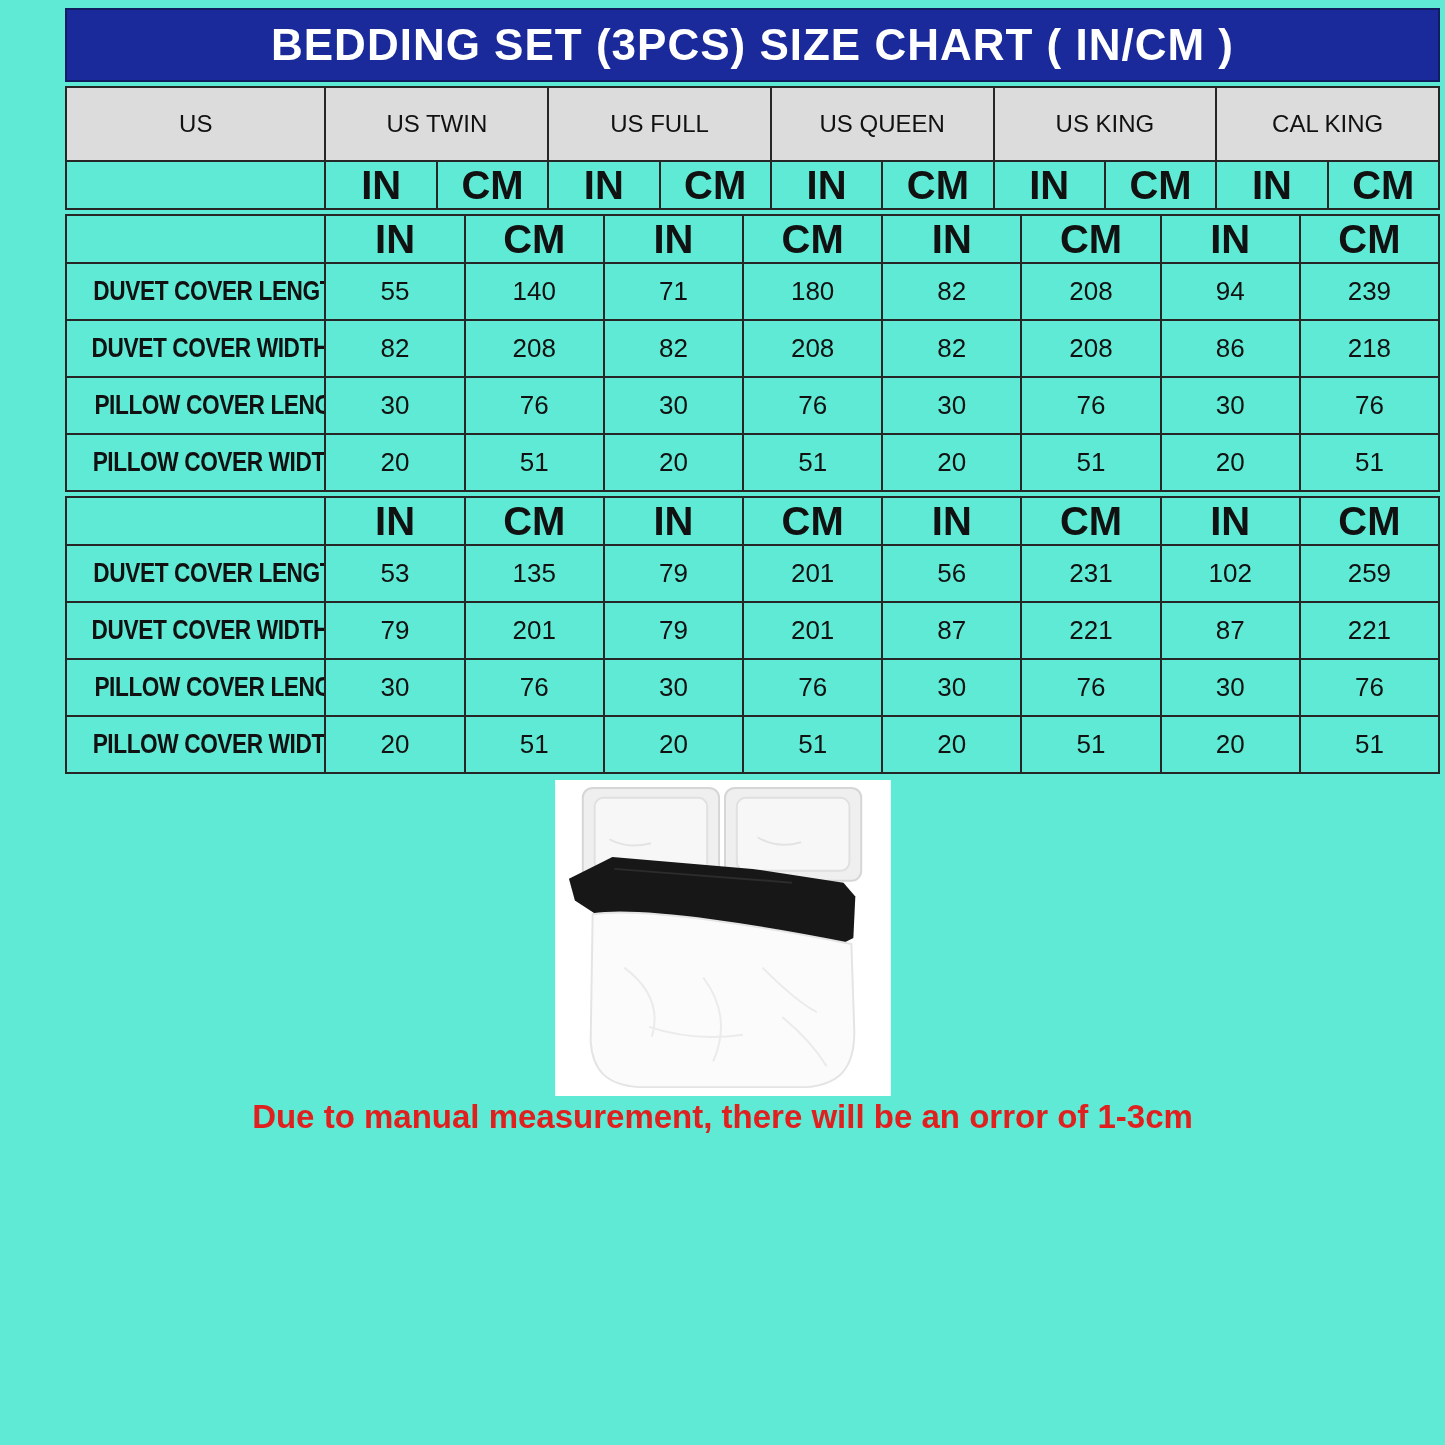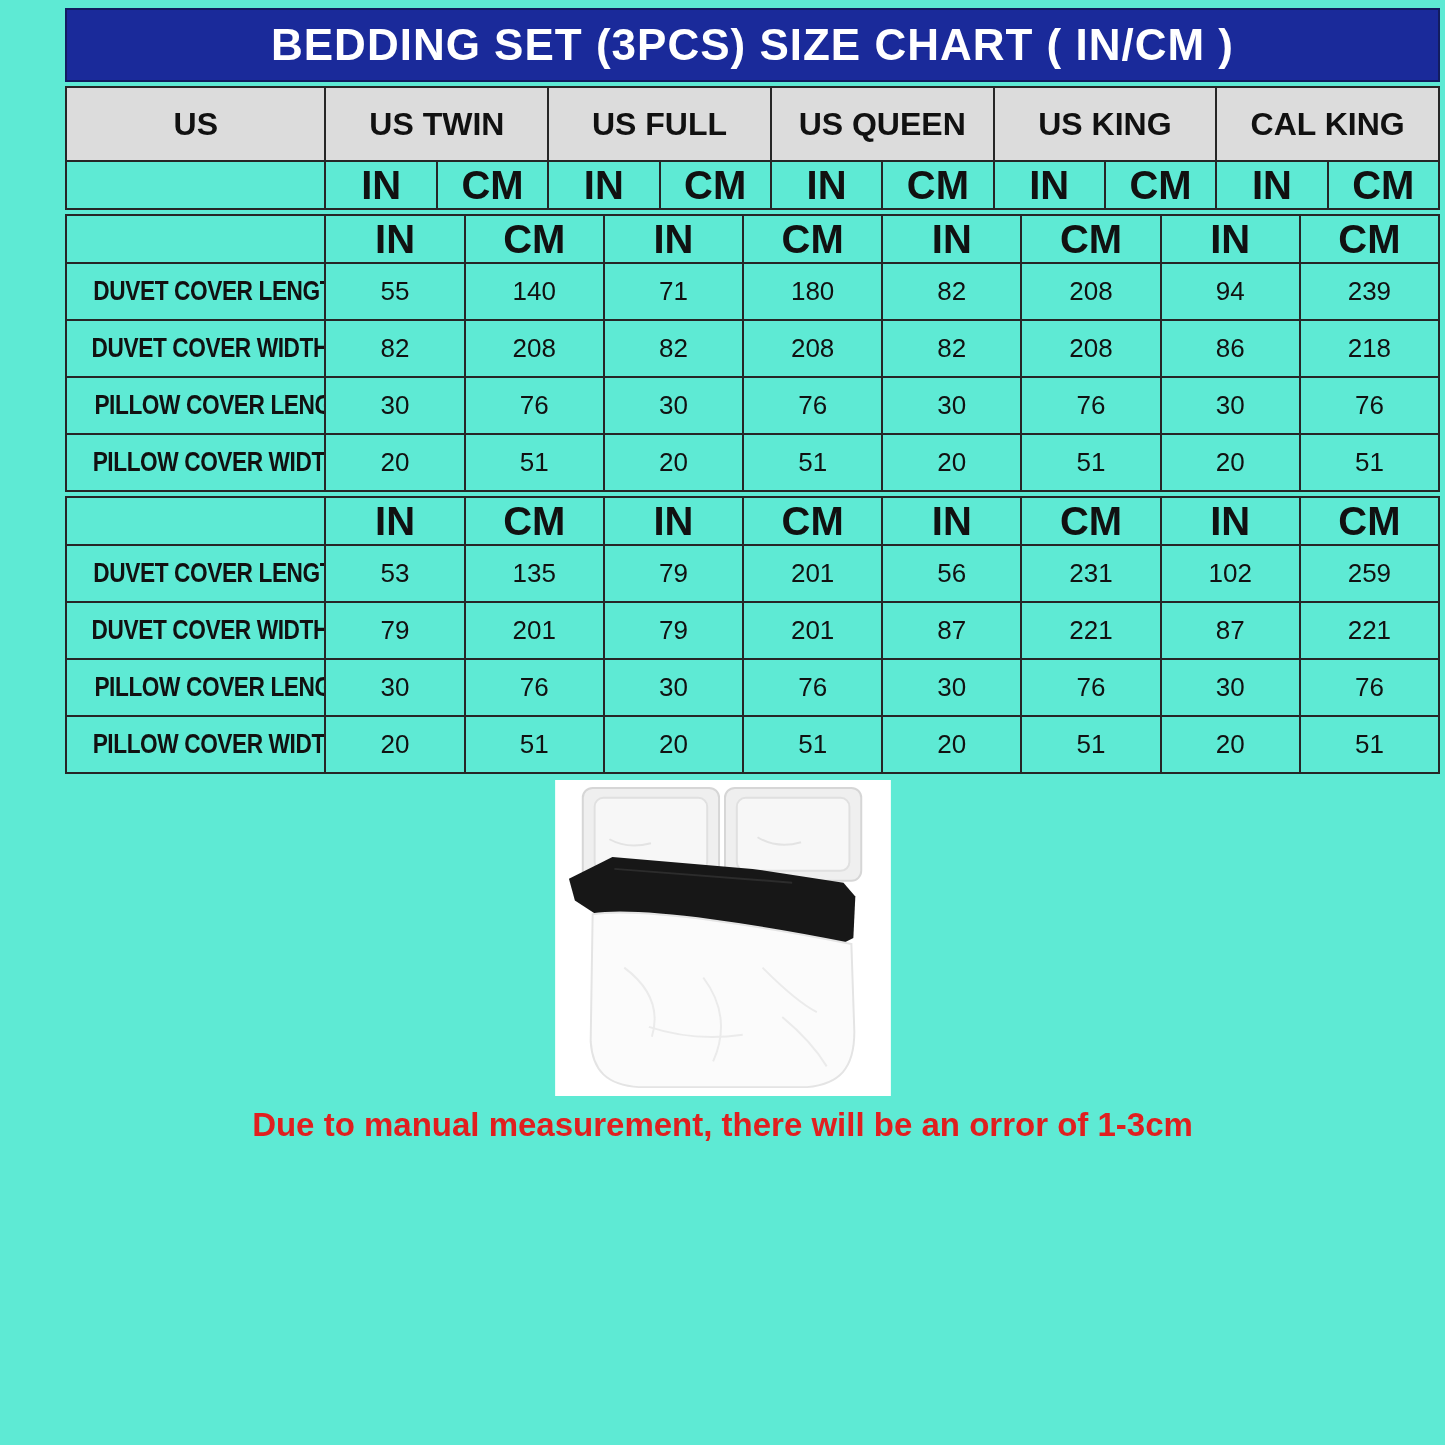--- a/index.html
+++ b/index.html
@@ -23,33 +23,33 @@
   table.size-table{
     width:100%;border-collapse:collapse;table-layout:fixed;margin-top:4px;
   }
   table.size-table td{
     border:2px solid var(--border);text-align:center;vertical-align:middle;
     overflow:hidden;white-space:nowrap;padding:0 2px;
   }
   col.c-label{width:18.9%;}
   .row-group td{
     height:74px;background:var(--header-cell-bg);
-    font-size:32px;font-weight:bold;border-bottom-width:3px;
+    font-size:24px;font-weight:normal;border-bottom-width:3px;
   }
   .row-units td{height:48px;font-size:40px;font-weight:bold;border-bottom-width:3px;}
   .row-data td{height:57px;font-size:26px;font-weight:normal;}
   table.t-us .row-data td{height:58px;}
   .rowlabel{font-weight:bold;font-size:28px;white-space:nowrap;}
   .rowlabel.cond{display:inline-block;font-size:27px;transform:scaleX(0.84);transform-origin:center;letter-spacing:-0.5px;}
 
   .bed-row{display:flex;justify-content:center;margin-top:6px;}
   .bed-row svg{display:block;}
 
   .note{
-    text-align:center;margin-top:10px;
+    text-align:center;margin-top:2px;
     color:var(--note-text);font-size:33px;font-weight:bold;white-space:nowrap;
   }
 </style>
 </head>
 <body>
 
 <div class="page">
   <div class="content">
 
     <div class="title-bar">

